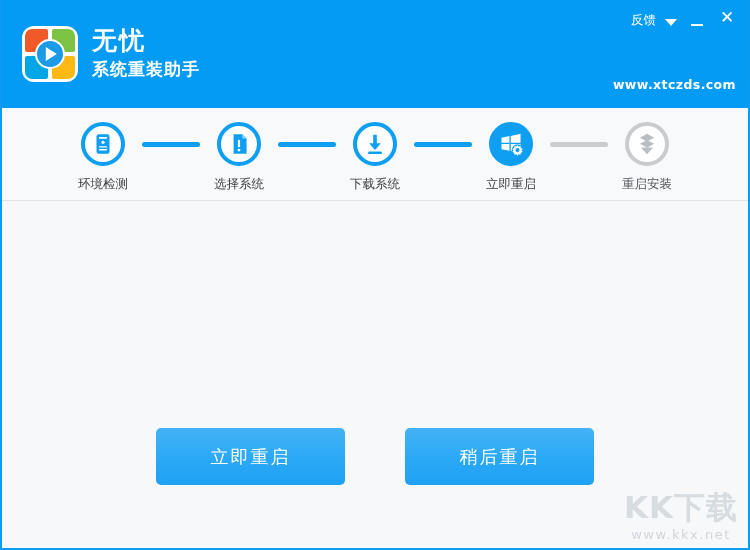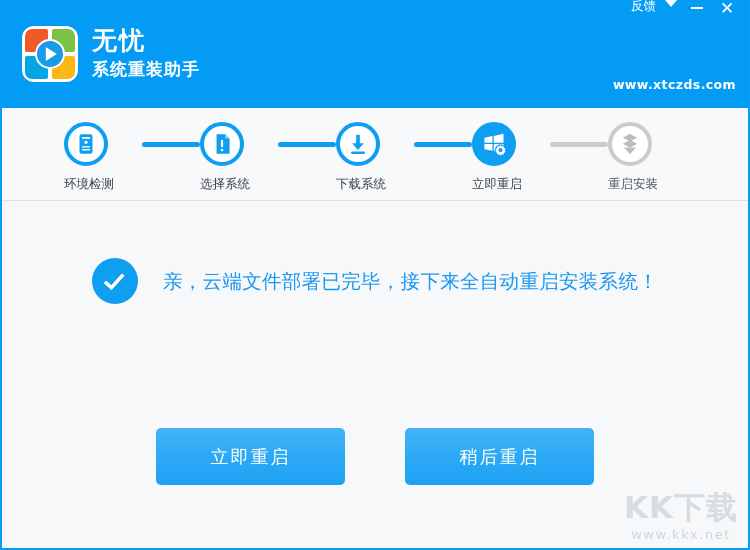--- a/index.html
+++ b/index.html
@@ -30,21 +30,21 @@
     position: absolute; top: 0; right: 0;
     height: 26px;
     display: flex; align-items: center;
     gap: 0px;
     padding-right: 8px;
   }
   .tb-item {
     color: #ffffff;
     font-size: 12px;
     line-height: 1;
-    display: flex; align-items: flex-start; justify-content: center;
+    display: flex; align-items: flex-end; justify-content: center;
     height: 26px;
     cursor: pointer;
     user-select: none;
   }
   .tb-feedback { padding: 0 4px 0 8px; font-size: 12.5px; }
   .tb-caret {
     width: 22px;
     font-size: 10px;
   }
   .tb-caret .tri {
@@ -114,21 +114,21 @@
     background: #f7f9fb;
     border-bottom: 1px solid #dfe3e6;
   }
   .stepper {
     position: absolute;
     left: 0; right: 0; top: 14px;
     display: flex;
     align-items: flex-start;
     justify-content: center;
   }
-  .step { width: 78px; display: flex; flex-direction: column; }
+  .step { width: 78px; display: flex; flex-direction: column; align-items: center; }
   .step-circle {
     width: 44px; height: 44px; border-radius: 50%;
     display: flex; align-items: center; justify-content: center;
     position: relative;
   }
   .step.done .step-circle,
   .step.todo-active .step-circle {
     background: #ffffff;
     border: 4px solid #0e9ef2;
   }
@@ -351,26 +351,20 @@
           </svg>
         </div>
         <div class="step-label">重启安装</div>
       </div>
 
     </div>
   </div>
 
   <div class="content">
 
-    <div class="msg-row">
-      <div class="check-circle">
-        <span class="check-mark"></span>
-      </div>
-      <div class="msg-text">亲，云端文件部署已完毕，接下来全自动重启安装系统！</div>
-    </div>
 
 
     <div class="btn-row">
       <button class="btn">立即重启</button>
       <button class="btn">稍后重启</button>
     </div>
 
     <div class="watermark">
       <div class="wm-main">KK下载</div>
       <div class="wm-sub">www.kkx.net</div>

